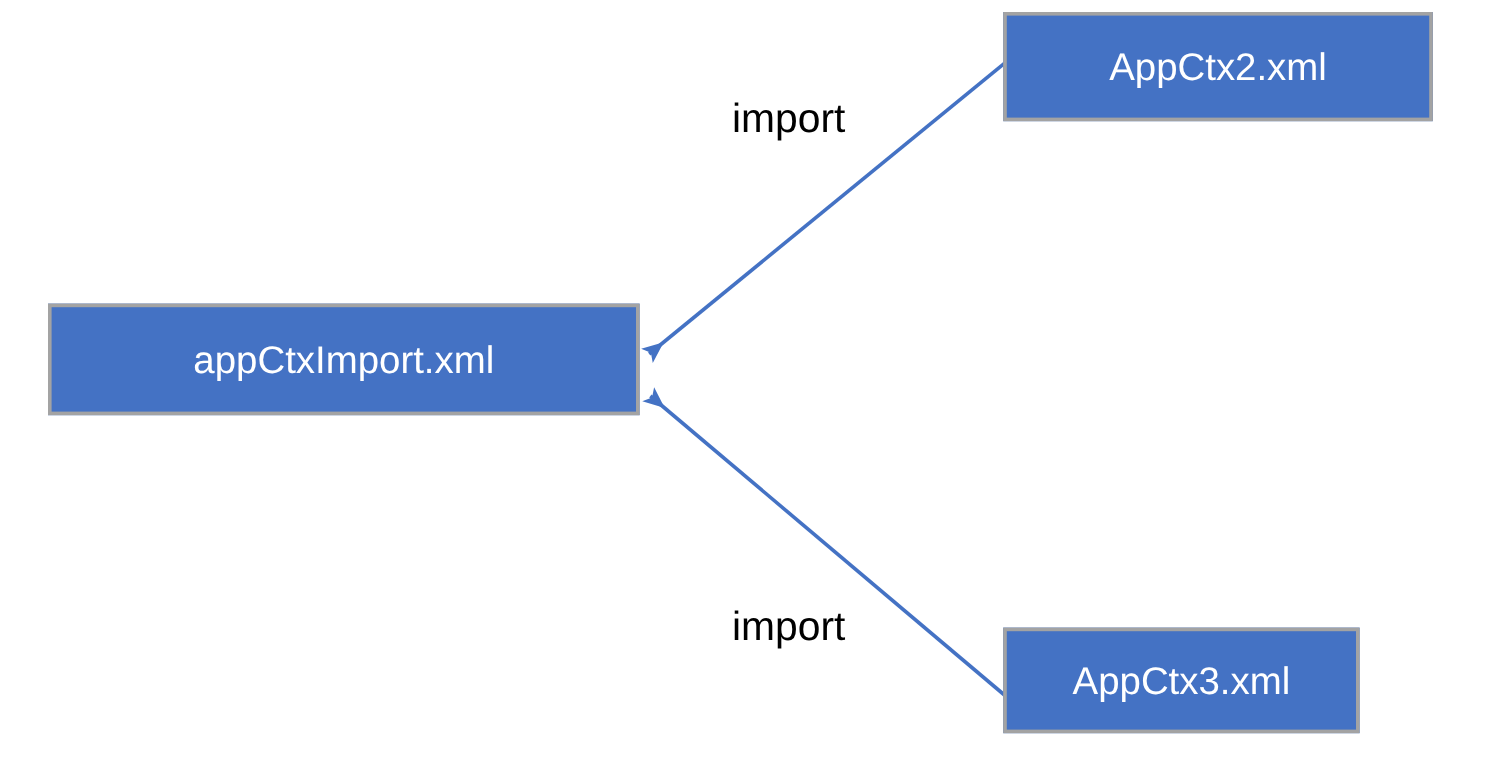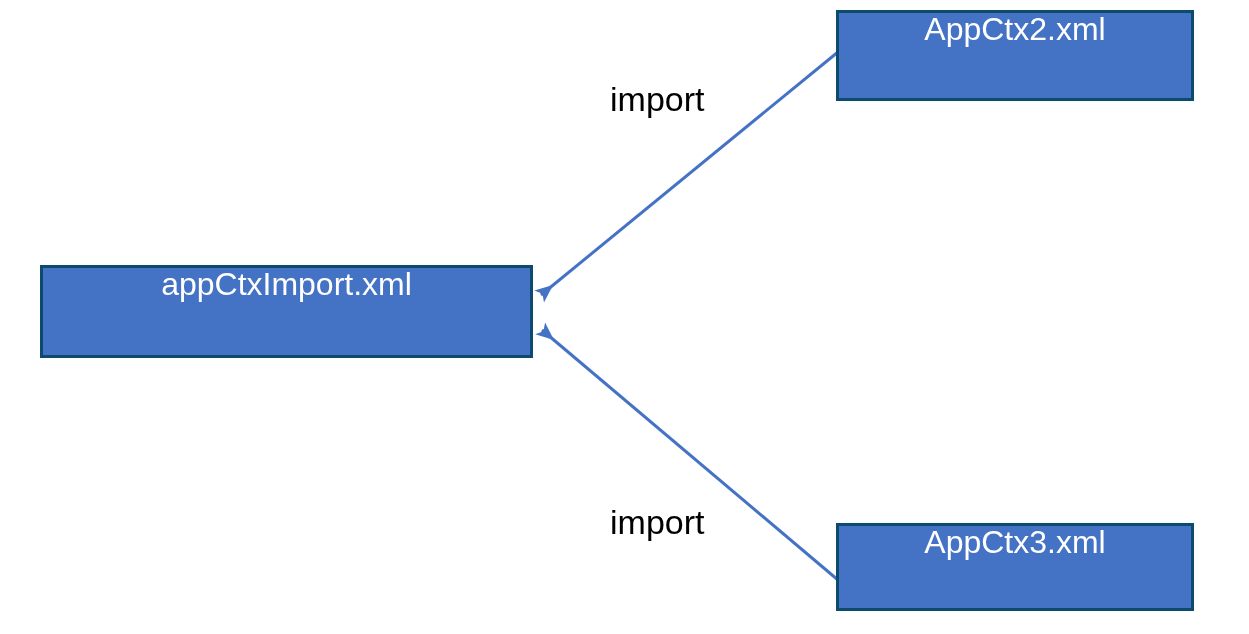--- a/index.html
+++ b/index.html
@@ -23,22 +23,23 @@
     left: 0;
     top: 0;
     width: 1249px;
     height: 634px;
     pointer-events: none;
   }
   .node {
     position: absolute;
     box-sizing: border-box;
     background: #4472C4;
-    border: 3px solid #0c4a6e;
+    border: 3px solid #a3a3a3;
     display: flex;
+    align-items: center;
     justify-content: center;
     color: #ffffff;
     font-family: "Liberation Sans", sans-serif;
     font-weight: 400;
     letter-spacing: 0px;
   }
   .node-label {
     color: #ffffff;
     white-space: nowrap;
     line-height: 1;
@@ -47,32 +48,32 @@
     position: absolute;
     color: #000000;
     font-family: "Liberation Sans", sans-serif;
     font-size: 34px;
     line-height: 1;
     white-space: nowrap;
   }
 
   
   #node-appctximport {
-    left: 40px;  top: 265px;
+    left: 40px;  top: 253px;
     width: 493px; height: 93px;
     font-size: 32px;
   }
   #node-appctx2 {
     left: 836px; top: 10px;
     width: 358px; height: 91px;
     font-size: 32px;
   }
   #node-appctx3 {
     left: 836px; top: 523px;
-    width: 358px; height: 88px;
+    width: 297px; height: 88px;
     font-size: 32px;
   }
 
   
   #label-import-top    { left: 610px; top: 82px; }
   #label-import-bottom { left: 610px; top: 505px; }
 </style>
 </head>
 <body>
 

